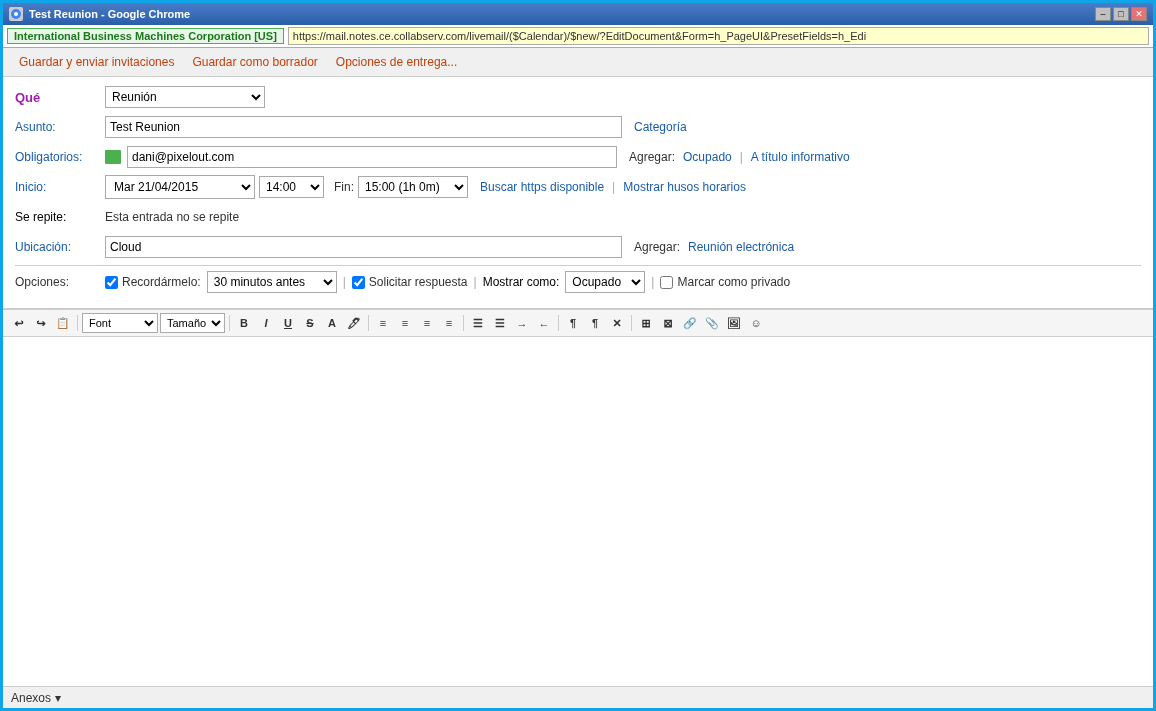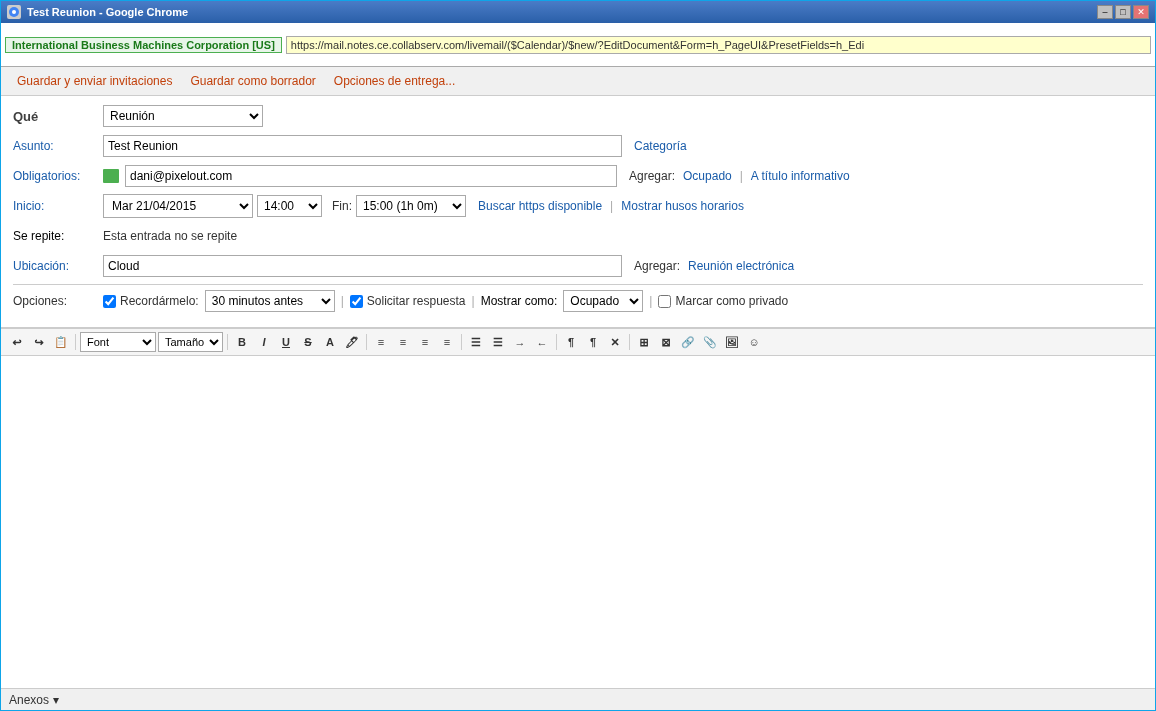--- a/index.html
+++ b/index.html
@@ -1,39 +1,39 @@
 <!DOCTYPE html>
 <html><head>
   <meta charset="utf-8">
   <style>
     * { box-sizing: border-box; margin: 0; padding: 0; font-family: Arial, sans-serif; font-size: 12px; }
     body { background: #f0f0f0; width: 1156px; height: 711px; overflow: hidden; }
 
     
-    .window { width: 1156px; height: 711px; border: 1px solid #0ea5e9; display: flex; flex-direction: column; background: #f5f5f5; }
+    .window { width: 1156px; height: 711px; border: 3px solid #0ea5e9; display: flex; flex-direction: column; background: #f5f5f5; }
 
     .title-bar {
       background: linear-gradient(to bottom, #4a7cc7, #2a5fa8);
       color: white;
       height: 22px;
       display: flex;
       align-items: center;
       justify-content: space-between;
       padding: 0 6px;
       flex-shrink: 0;
     }
     .title-bar-left { display: flex; align-items: center; gap: 6px; }
     .title-icon { width: 14px; height: 14px; background: #ccc; border-radius: 2px; display: flex; align-items: center; justify-content: center; }
     .title-text { font-size: 11px; font-weight: bold; }
     .window-controls { display: flex; gap: 2px; }
     .win-btn { width: 16px; height: 14px; background: #c0c0c0; border: 1px solid #888; font-size: 9px; display: flex; align-items: center; justify-content: center; cursor: pointer; color: #000; }
 
     
     .address-bar {
-      height: 44px;
+      height: 23px;
       background: white;
       border-bottom: 1px solid #aaa;
       display: flex;
       align-items: center;
       padding: 0 4px;
       gap: 4px;
       flex-shrink: 0;
     }
     .address-security {
       background: #e8f5e9;
@@ -88,21 +88,21 @@
       min-height: 24px;
     }
     .form-label {
       width: 90px;
       color: #1a5caa;
       font-size: 12px;
       flex-shrink: 0;
     }
     .form-label-dark {
       width: 90px;
-      color: #404040;
+      color: #a21caf;
       font-weight: bold;
       font-size: 13px;
       flex-shrink: 0;
     }
     .form-input {
       flex: 1;
       height: 22px;
       border: 1px solid #aaa;
       padding: 2px 4px;
       font-size: 12px;

